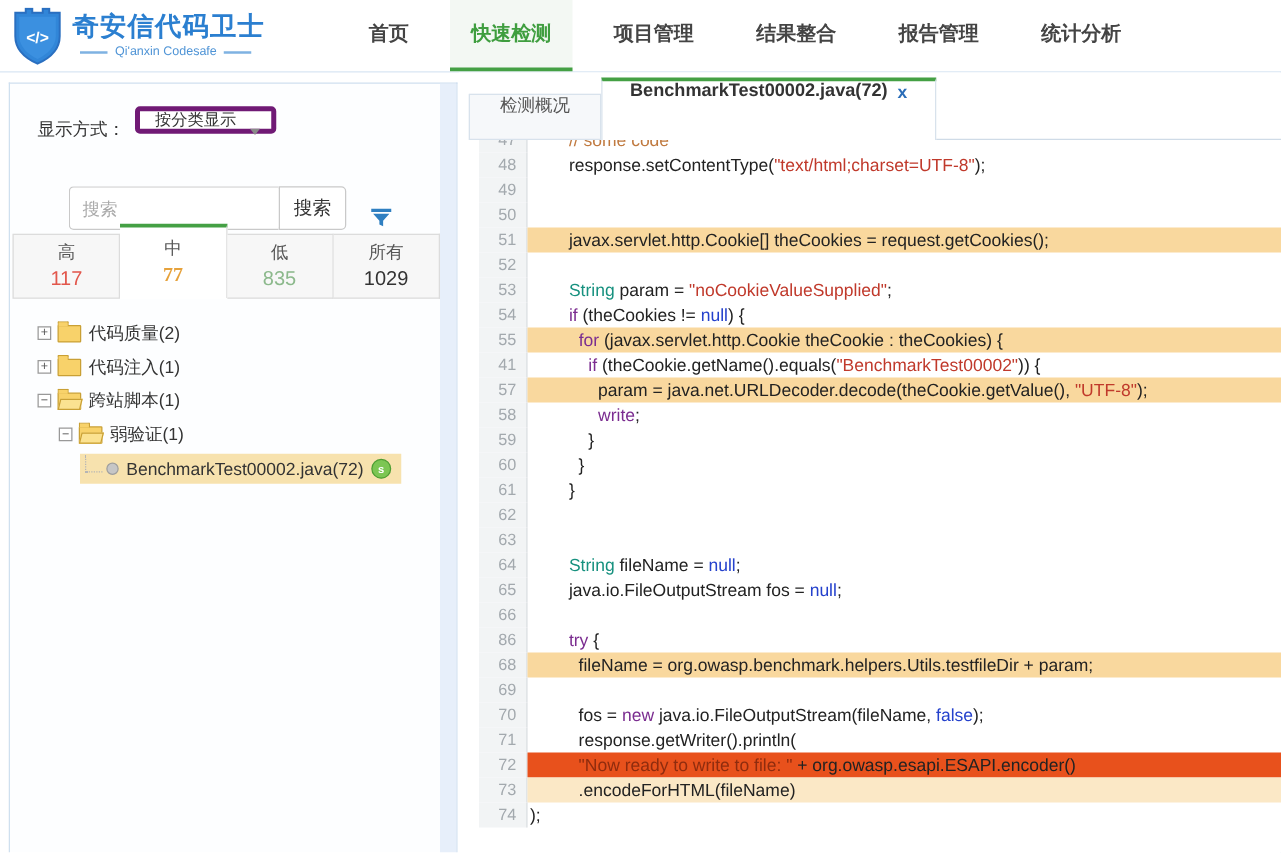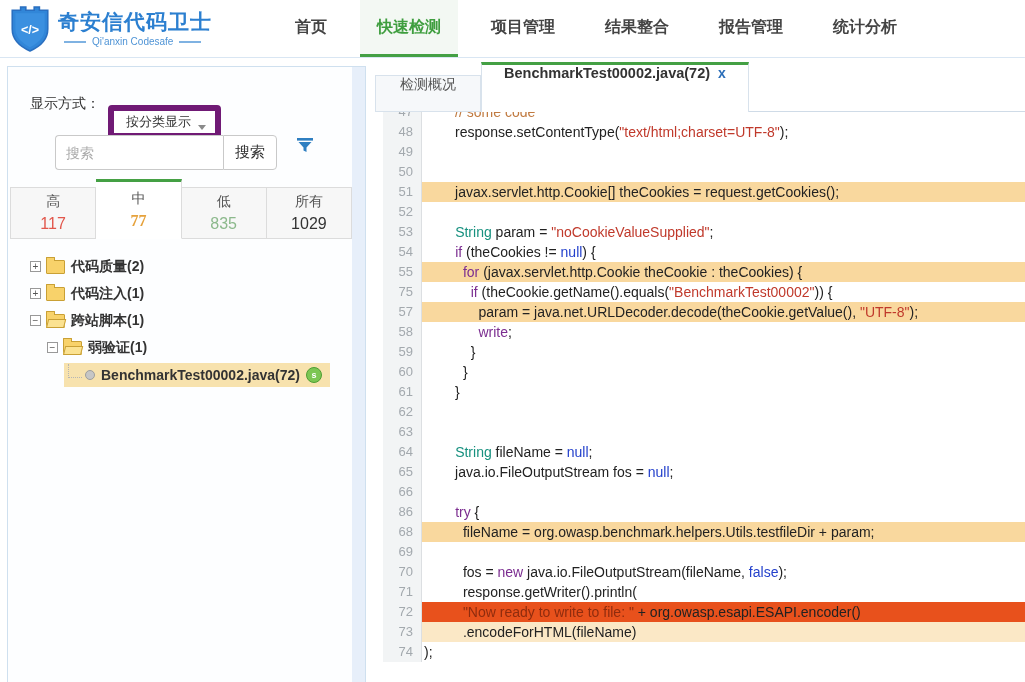--- a/index.html
+++ b/index.html
@@ -21,27 +21,27 @@
   .nav-item{display:flex;align-items:center;padding:0 17px;margin:0 8px;font-size:16px;
     font-weight:600;color:#444;border-bottom:3px solid transparent;cursor:pointer;box-sizing:border-box;}
   .nav-item.active{color:#3f9e3f;background:#f3f8f3;border-bottom-color:#44a044;}
   .right-edge{position:absolute;top:57px;right:0;bottom:0;width:1px;background:#dfe9f3;}
   
   .sidebar{position:absolute;left:7px;top:66px;width:359px;bottom:0;background:#fdfeff;
     border:1px solid #cfe0ef;border-bottom:none;box-sizing:border-box;}
   .scroll-track{position:absolute;top:0;right:0;width:13px;bottom:0;background:#e7effa;}
   .display-row{position:absolute;top:18px;left:22px;right:20px;height:36px;}
   .display-label{position:absolute;left:0;top:10px;font-size:14px;color:#333;}
-  .dropdown{position:absolute;left:78px;top:0;width:113px;height:34px;background:#fff;
-    border:6px solid #701a75;border-radius:4px;box-sizing:border-box;display:flex;
-    align-items:center;padding:0 22px 0 12px;cursor:pointer;margin-top:20px;}
+  .dropdown{position:absolute;left:78px;top:0;width:113px;height:22px;background:#fff;
+    border:4px solid #701a75;border-radius:4px;box-sizing:border-box;display:flex;
+    align-items:center;padding:0 22px 0 12px;cursor:pointer;}
   .dropdown-value{font-size:13px;color:#333;white-space:nowrap;}
   .caret{position:absolute;right:9px;top:14px;width:0;height:0;border-left:4px solid transparent;
     border-right:4px solid transparent;border-top:5px solid #8a8a8a;}
-  .search-row{position:absolute;top:68px;left:22px;height:49px;display:flex;align-items:flex-start;padding-left:25px;}
+  .search-row{position:absolute;top:68px;left:22px;height:49px;display:flex;align-items:flex-end;padding-left:25px;}
   .search-input{width:168px;height:35px;box-sizing:border-box;border:1px solid #c9c9c9;
     border-right:none;border-radius:4px 0 0 4px;padding:0 10px;font-size:14px;color:#333;outline:none;
     font-family:"Liberation Sans","DejaVu Sans",sans-serif;}
   .search-input::placeholder{color:#aaa;}
   .search-btn{width:54px;height:35px;box-sizing:border-box;border:1px solid #c9c9c9;background:#fff;
     border-radius:0 4px 4px 0;font-size:15px;color:#333;cursor:pointer;
     font-family:"Liberation Sans","DejaVu Sans",sans-serif;}
   .filter-icon{margin-left:18px;cursor:pointer;}
   
   .sev-tabs{position:absolute;top:112px;left:2px;right:13px;height:60px;display:flex;align-items:flex-end;}
@@ -57,21 +57,21 @@
   .tree-row{height:27px;display:flex;align-items:center;white-space:nowrap;cursor:pointer;}
   .expander{display:inline-flex;align-items:center;justify-content:center;width:11px;height:11px;
     box-sizing:border-box;border:1px solid #999;background:#fff;color:#555;font-size:10px;
     line-height:9px;margin-right:5px;flex:none;cursor:pointer;}
   .folder{position:relative;display:inline-block;width:17px;height:12px;background:#f8d26a;
     border:1px solid #c9a035;border-radius:1px;margin-right:6px;flex:none;}
   .folder::before{content:"";position:absolute;top:-4px;left:-1px;width:7px;height:3px;
     background:#f8d26a;border:1px solid #c9a035;border-bottom:none;border-radius:1px 1px 0 0;}
   .folder.open::after{content:"";position:absolute;left:-1px;bottom:-1px;width:16px;height:7px;
     background:#fbe291;border:1px solid #c9a035;transform:skewX(-14deg);transform-origin:bottom left;}
-  .tree-label{color:#333;font-weight:bold;}
+  .tree-label{color:#333;}
   .file-wrap{display:inline-flex;align-items:center;background:#f7e2ae;padding:4px 8px 4px 4px;}
   .connector{width:13px;height:13px;border-left:1px dotted #b5b5b5;border-bottom:1px dotted #b5b5b5;
     margin:-8px 3px 0 0;flex:none;}
   .bullet{width:10px;height:10px;border-radius:50%;background:#c6c6c6;border:1px solid #9e9e9e;
     box-sizing:border-box;margin-right:6px;flex:none;}
   .badge{width:14px;height:14px;border-radius:50%;background:#7cc653;border:1px solid #4e9e33;
     color:#fff;font-size:9px;font-weight:bold;display:inline-flex;align-items:center;
     justify-content:center;margin-left:6px;flex:none;}
   
   .main{position:absolute;left:367px;top:58px;right:0;bottom:0;background:#fff;}
@@ -240,21 +240,21 @@
         </div>
         <div class="code-row">
           <div class="ln">54</div>
           <div class="ct hl-none"><span class="tk-plain">        </span><span class="tk-kw">if</span><span class="tk-plain"> (theCookies != </span><span class="tk-lit">null</span><span class="tk-plain">) {</span></div>
         </div>
         <div class="code-row">
           <div class="ln">55</div>
           <div class="ct hl-warn"><span class="tk-plain">          </span><span class="tk-kw">for</span><span class="tk-plain"> (javax.servlet.http.Cookie theCookie : theCookies) {</span></div>
         </div>
         <div class="code-row">
-          <div class="ln">75</div>
+          <div class="ln">41</div>
           <div class="ct hl-none"><span class="tk-plain">            </span><span class="tk-kw">if</span><span class="tk-plain"> (theCookie.getName().equals(</span><span class="tk-str">"BenchmarkTest00002"</span><span class="tk-plain">)) {</span></div>
         </div>
         <div class="code-row">
           <div class="ln">57</div>
           <div class="ct hl-warn"><span class="tk-plain">              param = java.net.URLDecoder.decode(theCookie.getValue(), </span><span class="tk-str">"UTF-8"</span><span class="tk-plain">);</span></div>
         </div>
         <div class="code-row">
           <div class="ln">58</div>
           <div class="ct hl-none"><span class="tk-plain">              </span><span class="tk-kw">write</span><span class="tk-plain">;</span></div>
         </div>

